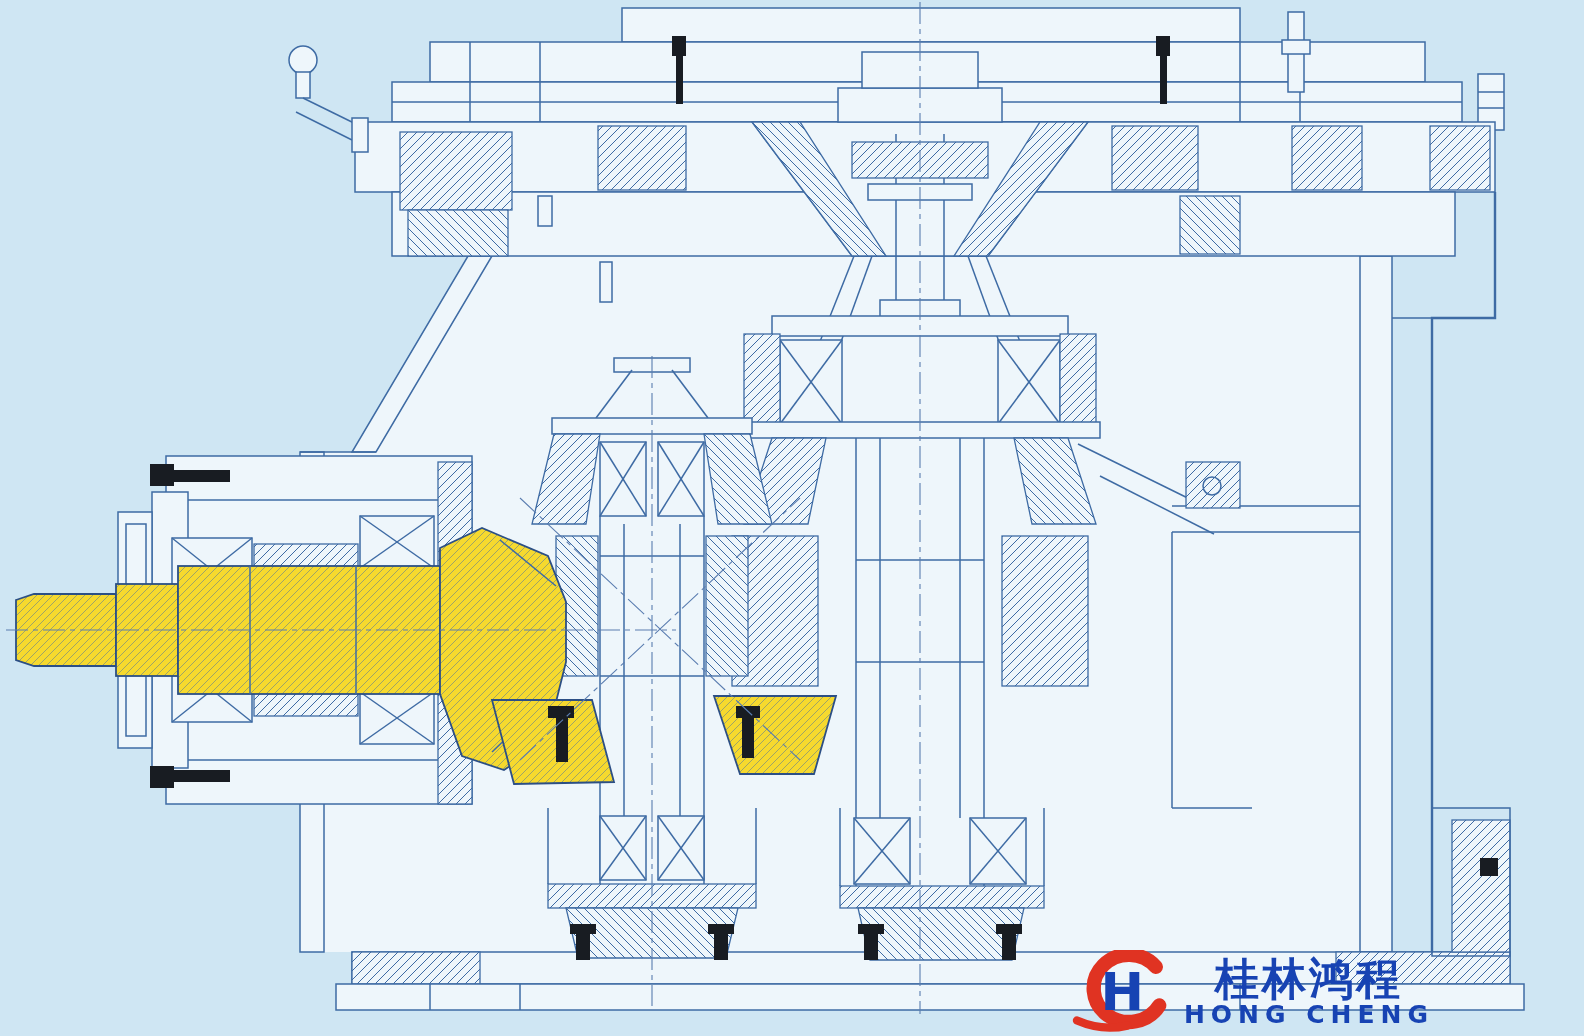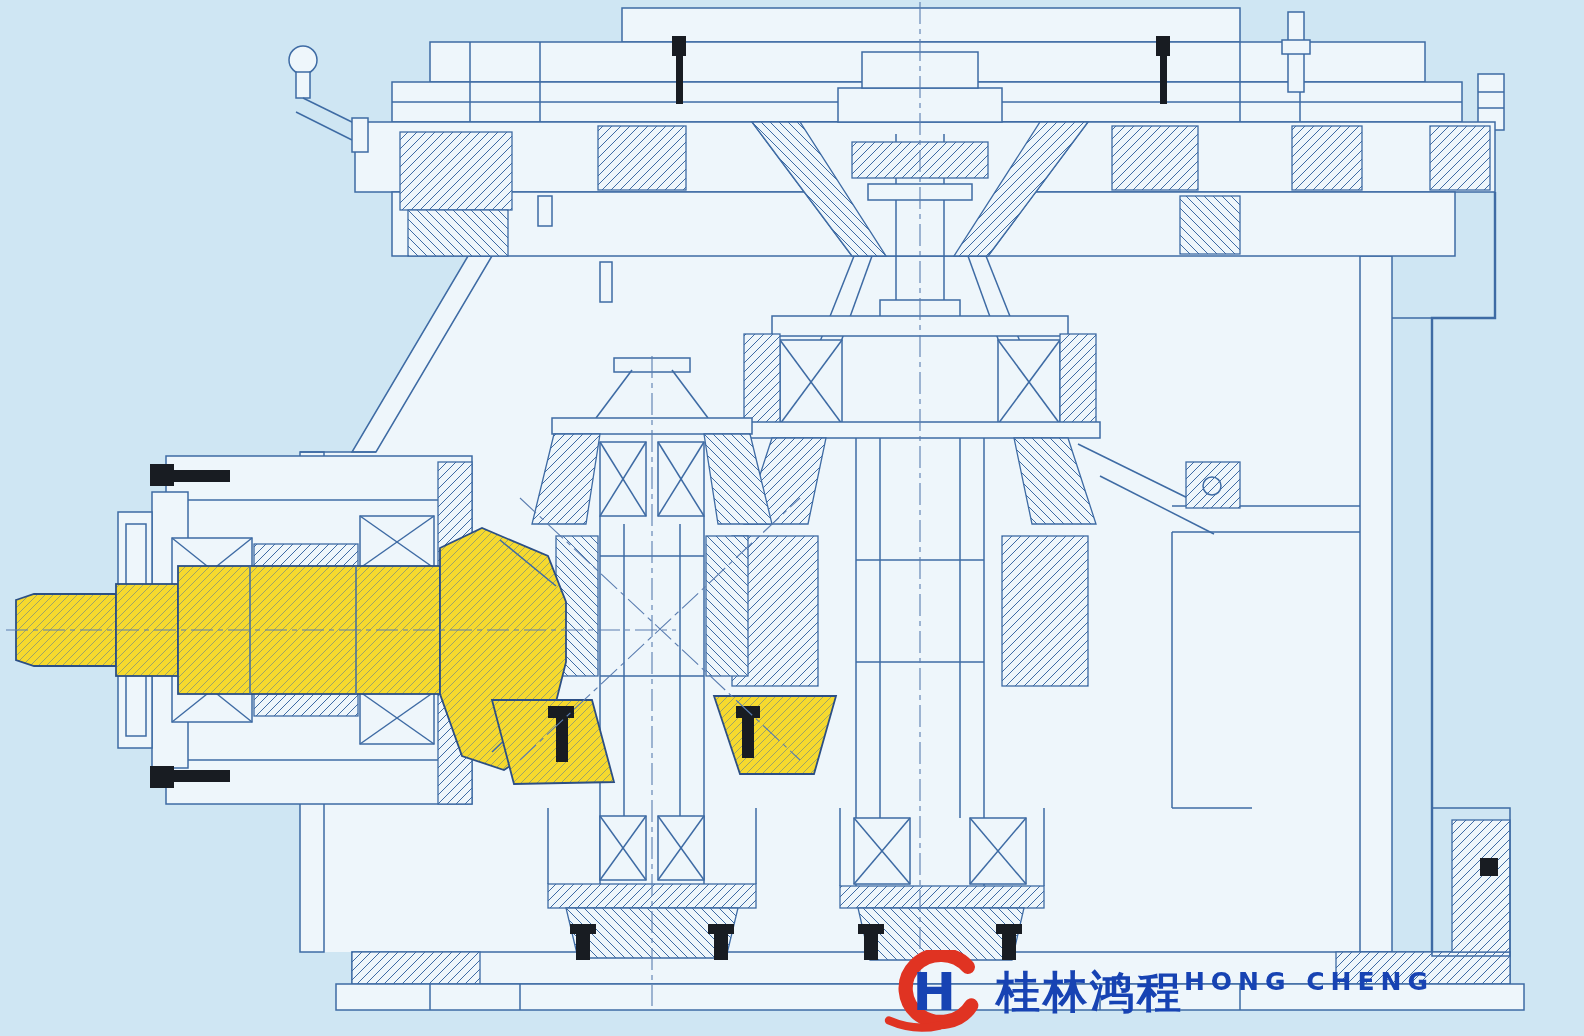--- a/index.html
+++ b/index.html
@@ -13,21 +13,21 @@
   svg.draw{position:absolute;left:0;top:0;}
   .s{stroke:var(--line);stroke-width:1.5;fill:none;}
   .s2{stroke:var(--line);stroke-width:2.4;fill:none;}
   .f{fill:var(--paper);stroke:var(--line);stroke-width:1.5;}
   .h{fill:url(#hA);stroke:var(--line);stroke-width:1.3;}
   .h2{fill:url(#hB);stroke:var(--line);stroke-width:1.3;}
   .y{fill:url(#hY);stroke:var(--line-dark);stroke-width:1.8;}
   .cl{stroke:var(--centerline);stroke-width:1.1;stroke-dasharray:22 5 5 5;fill:none;}
   .dk{fill:var(--dark);stroke:none;}
   .logo{position:absolute;right:150px;bottom:2px;display:flex;align-items:center;gap:8px;}
-  .logo-text{display:flex;flex-direction:row;line-height:1.05;text-align:center;}
+  .logo-text{display:flex;flex-direction:column;line-height:1.05;text-align:center;}
   .logo-zh{font-size:44px;font-weight:bold;color:var(--logo-blue);letter-spacing:3px;}
   .logo-en{font-size:25px;font-weight:bold;color:var(--logo-blue);letter-spacing:6px;}
 </style>
 </head>
 <body>
 
 <div class="stage">
 <svg class="draw" width="1584" height="1036" viewBox="0 0 1584 1036">
   <defs>
     <pattern id="hA" width="9" height="9" patternUnits="userSpaceOnUse">

